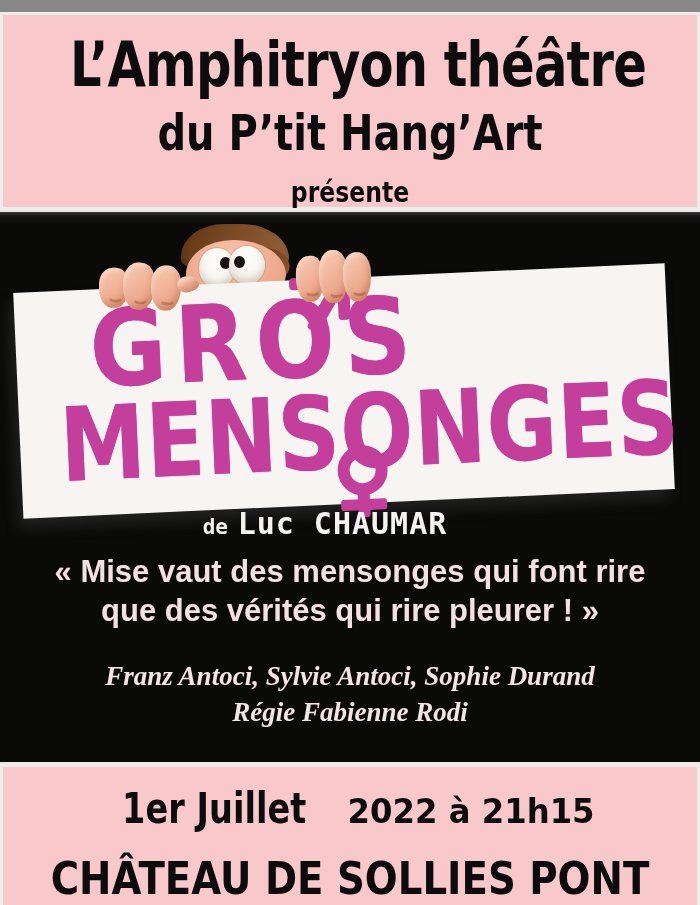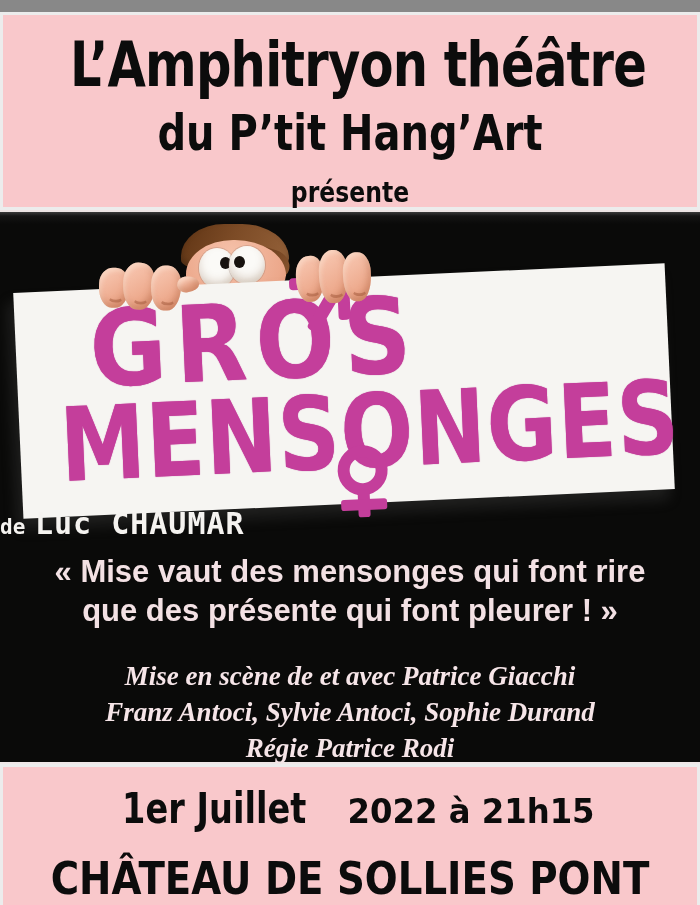--- a/index.html
+++ b/index.html
@@ -97,21 +97,21 @@
   .hand-l .f1{left:0; top:6px; width:30px; height:40px;}
   .hand-l .f2{left:24px; top:0; width:32px; height:47px;}
   .hand-l .f3{left:52px; top:2px; width:30px; height:45px;}
   .hand-l .tip{left:78px; top:12px; width:22px; height:16px; border-radius:40% 60% 60% 40%/50% 50% 50% 50%; transform:rotate(-8deg);}
   .hand-l .tip::after{display:none;}
   .hand-r .f1{left:0; top:5px; width:28px; height:46px;}
   .hand-r .f2{left:23px; top:0; width:29px; height:53px;}
   .hand-r .f3{left:47px; top:3px; width:28px; height:49px;}
   
   .byline{
-    position:absolute; z-index:4; left:0; right:50px; top:294px; text-align:left;
+    position:absolute; z-index:4; left:0; right:50px; top:294px; text-align:center;
     color:#f5f3f0; font-family:"DejaVu Sans Mono",monospace; font-weight:700;
     white-space:nowrap;
   }
   .byline .de{font-size:21px;}
   .byline .author{font-size:30px; letter-spacing:1px;}
   .quote{
     position:absolute; z-index:4; left:0; right:0; top:340px; text-align:center;
     color:#f3e1e4; font-family:"Liberation Sans",sans-serif; font-weight:700;
     font-size:31px; line-height:39px; white-space:nowrap;
   }
@@ -190,27 +190,26 @@
       <div class="finger f3"></div>
     </div>
 
     <div class="byline">
       <span class="de">de</span>
       <span class="author">Luc CHAUMAR</span>
     </div>
 
     <div class="quote">
       <div>« Mise vaut des mensonges qui font rire</div>
-      <div>que des présente qui font pleurer ! »</div>
+      <div>que des vérités qui rire pleurer ! »</div>
     </div>
 
     <div class="credits">
-      <div>Mise en scène de et avec Patrice Giacchi</div>
       <div>Franz Antoci, Sylvie Antoci, Sophie Durand</div>
-      <div>Régie Patrice Rodi</div>
+      <div>Régie Fabienne Rodi</div>
     </div>
 
   </div>
 
   <div class="footer">
     <div class="date-line">
       <span class="d1">1er Juillet</span>
       <span class="d2">2022 à 21h15</span>
     </div>
     <div class="venue">CHÂTEAU DE SOLLIES PONT</div>

